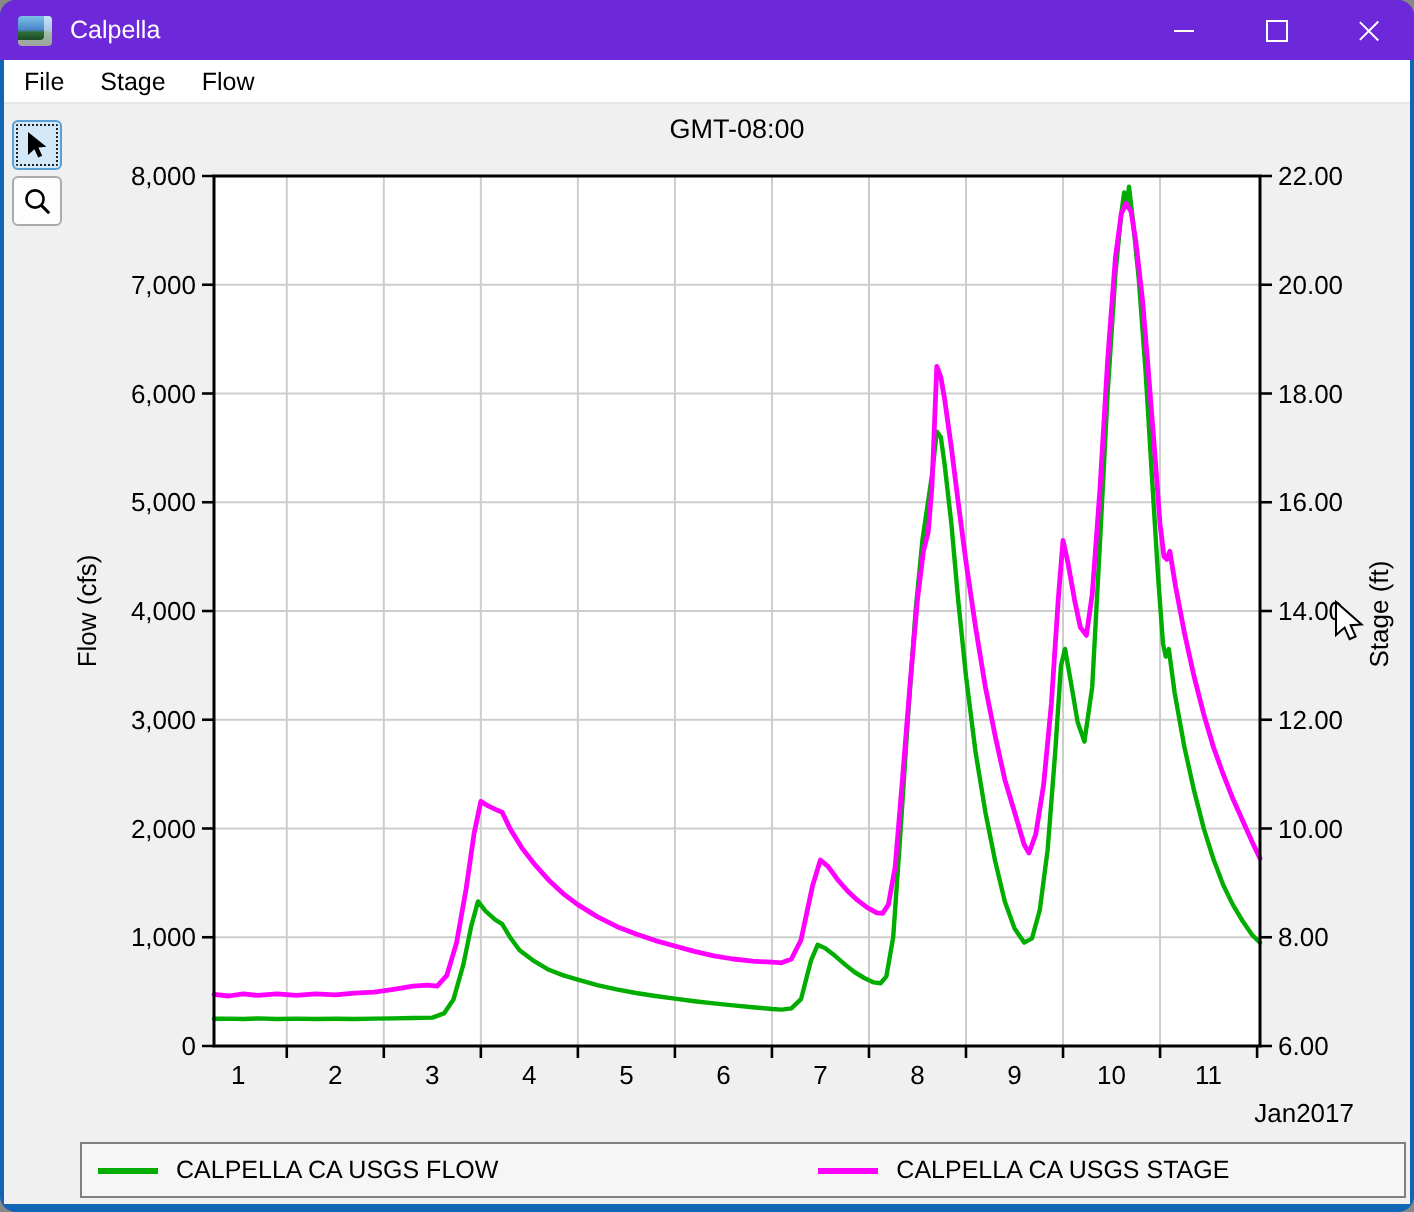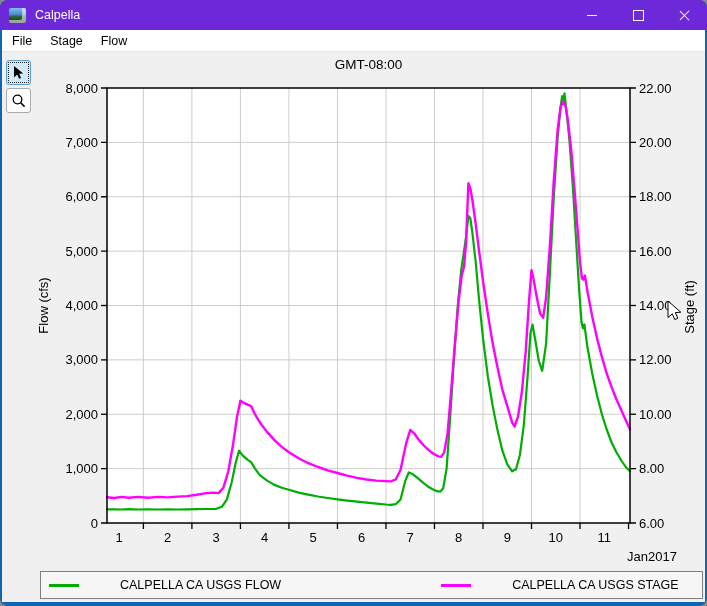--- a/index.html
+++ b/index.html
@@ -18,21 +18,21 @@
   .glyph-close:before{transform:rotate(45deg);}
   .glyph-close:after{transform:rotate(-45deg);}
   #menubar{position:absolute;left:2px;top:30px;width:703px;height:22px;background:#fff;display:flex;align-items:center;font-size:12.5px;color:#000;border-bottom:1px solid #e6e6e6;box-sizing:border-box;}
   .menu-item{padding:2px 8px;margin-left:2px;}
   #content{position:absolute;left:2px;top:52px;width:703px;height:550px;background:#f0f0f0;}
   #chart-svg{position:absolute;left:-2px;top:-52px;width:707px;height:606px;pointer-events:none;}
   .tool-btn{position:absolute;left:4px;width:25px;height:25px;background:#fdfdfd;border:1px solid #ababab;border-radius:3px;display:flex;align-items:center;justify-content:center;box-sizing:border-box;}
   #pointer-tool{top:8px;background:#d3e8f8;border-color:#5a9fd4;outline:1px dotted #222;outline-offset:-3px;}
   #zoom-tool{top:36px;}
   #legend{position:absolute;left:38px;top:519px;width:663px;height:28px;background:#f6f6f6;border:1px solid #7f7f7f;box-sizing:border-box;display:flex;align-items:center;font-size:12.5px;color:#000;}
-  .legend-item{display:flex;align-items:center;gap:32px;}
+  .legend-item{display:flex;align-items:center;}
   #legend-item-flow{margin-left:8px;}
   #legend-item-stage{margin-left:160px;align-items:center;}
   .legend-swatch{width:30px;height:3px;margin-right:9px;}
   svg text{font-family:"Liberation Sans",sans-serif;fill:#000;}
 </style>
 </head>
 <body>
 
 <div id="window">
 

